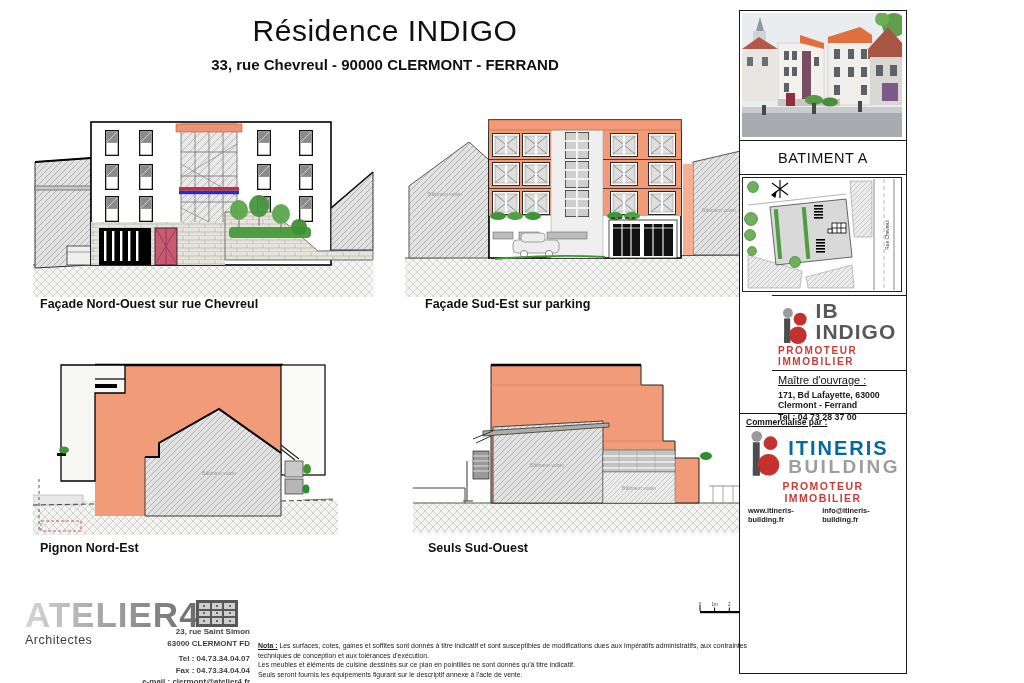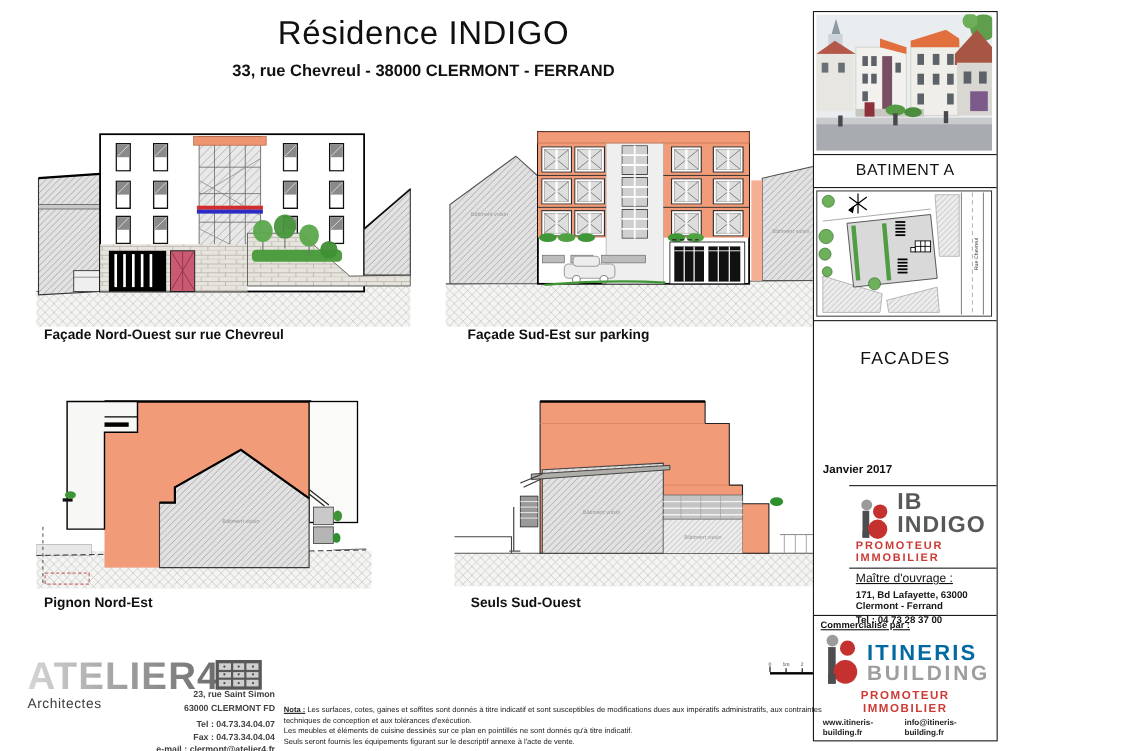--- a/index.html
+++ b/index.html
@@ -98,21 +98,21 @@
       <rect x="0.4" y="0.4" width="23.2" height="26.2" fill="#cfcfcf" stroke="#333" stroke-width="0.8"></rect>
       <path d="M12,0 V27" stroke="#fff" stroke-width="1.6"></path>
       <path d="M0,9 H24 M0,18 H24" stroke="#fff" stroke-width="1.6"></path>
     </symbol>
   </defs>
 </svg>
 
 <div id="sheet">
 
   <div class="abs" id="title">Résidence INDIGO</div>
-  <div class="abs" id="subtitle">33, rue Chevreul  -  38000 CLERMONT - FERRAND</div>
+  <div class="abs" id="subtitle">33, rue Chevreul  -  90000 CLERMONT - FERRAND</div>
 
   <svg class="abs" style="left:33px;top:100px" width="345" height="200" viewBox="0 0 345 200">
     <polygon points="0,165 340,152 340,197 0,197" fill="url(#p-cross)"></polygon>
     <line x1="0" y1="165" x2="340" y2="152" stroke="#555" stroke-width="1.1"></line>
 
     <polygon points="2,62 58,58 58,165 2,168" fill="url(#p-hatch)" stroke="#333" stroke-width="1"></polygon>
     <line x1="2" y1="62" x2="58" y2="58" stroke="#000" stroke-width="2"></line>
     <rect x="2" y="86" width="56" height="4" fill="#c9c9c9" stroke="#444" stroke-width="0.6"></rect>
     <rect x="34" y="146" width="24" height="19" fill="#efefef" stroke="#444" stroke-width="0.9"></rect>
     <line x1="34" y1="152" x2="58" y2="152" stroke="#666" stroke-width="0.6"></line>
@@ -385,24 +385,20 @@
           <polygon points="30,18 34,15 33,20" fill="#000"></polygon>
         </g>
         <path d="M6,28 L60,22 L104,17" stroke="#666" stroke-width="0.5" fill="none"></path>
         <line x1="132" y1="2" x2="132" y2="113" stroke="#555" stroke-width="0.7"></line>
         <line x1="152" y1="2" x2="152" y2="113" stroke="#555" stroke-width="0.7"></line>
         <line x1="142" y1="2" x2="142" y2="113" stroke="#888" stroke-width="0.6" stroke-dasharray="4,3"></line>
         <text x="147" y="58" font-size="4.8" fill="#333" text-anchor="middle" transform="rotate(-90 147 58)">Rue Chevreul</text>
       </svg>
     </div>
 
-    <div class="sect" id="facades-sect">
-      <div class="abs" id="facades-title">FACADES</div>
-      <div class="abs" id="facades-date">Janvier 2017</div>
-    </div>
 
     <div class="sect" id="owner-sect">
       <div class="logo-row">
         <svg width="44" height="52" viewBox="0 0 44 52">
           <circle cx="13" cy="9" r="6.5" fill="#9b9b9b"></circle>
           <circle cx="29" cy="17" r="8.5" fill="#c4312e"></circle>
           <rect x="8" y="16" width="8" height="32" fill="#4c4d4f"></rect>
           <circle cx="26" cy="38" r="11.5" fill="#c4312e"></circle>
           <rect x="8" y="40" width="8" height="8" fill="#4c4d4f"></rect>
         </svg>

